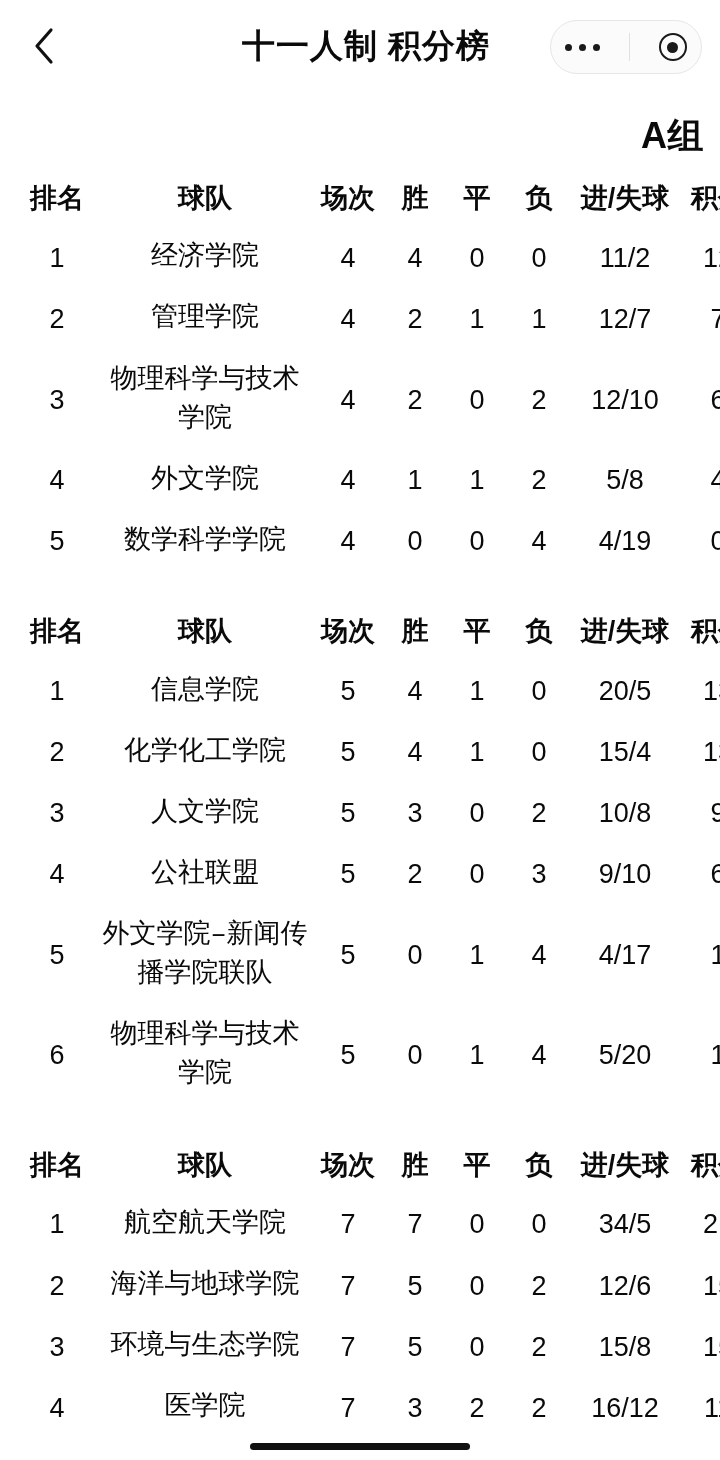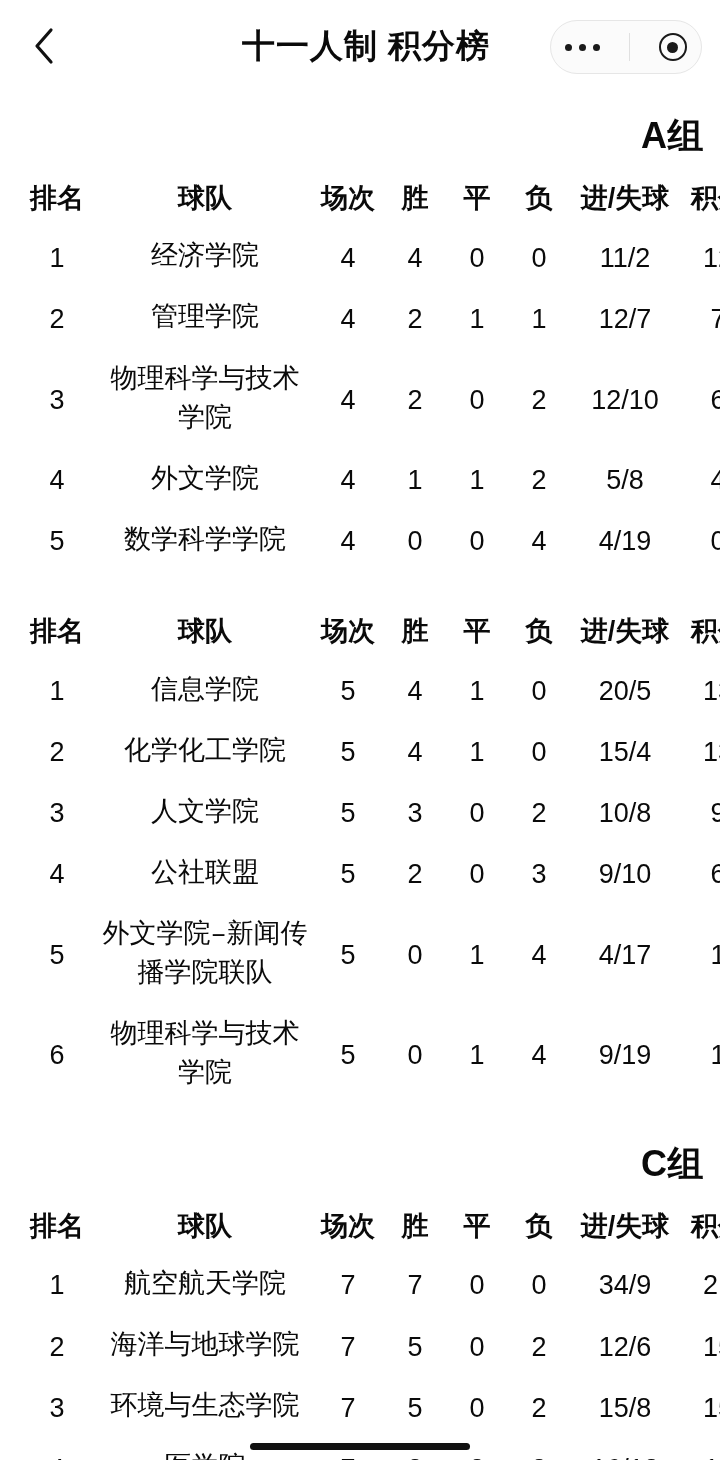--- a/index.html
+++ b/index.html
@@ -319,29 +319,28 @@
             <td>4/17</td>
             <td>1</td>
           </tr>
           <tr>
             <td>6</td>
             <td class="team">物理科学与技术学院</td>
             <td>5</td>
             <td>0</td>
             <td>1</td>
             <td>4</td>
-            <td>9/19</td>
+            <td>5/20</td>
             <td>1</td>
           </tr>
         </tbody>
       </table>
     </div>
 
     <div class="group">
-      <div class="group-title">C组</div>
       <table>
         <colgroup>
           <col class="c-rank">
             <col class="c-team">
             <col class="c-played">
             <col class="c-win">
           <col class="c-draw">
             <col class="c-loss">
             <col class="c-gd">
             <col class="c-pts">
@@ -359,21 +358,21 @@
           </tr>
         </thead>
         <tbody>
           <tr>
             <td>1</td>
             <td class="team">航空航天学院</td>
             <td>7</td>
             <td>7</td>
             <td>0</td>
             <td>0</td>
-            <td>34/9</td>
+            <td>34/5</td>
             <td>21</td>
           </tr>
           <tr>
             <td>2</td>
             <td class="team">海洋与地球学院</td>
             <td>7</td>
             <td>5</td>
             <td>0</td>
             <td>2</td>
             <td>12/6</td>

